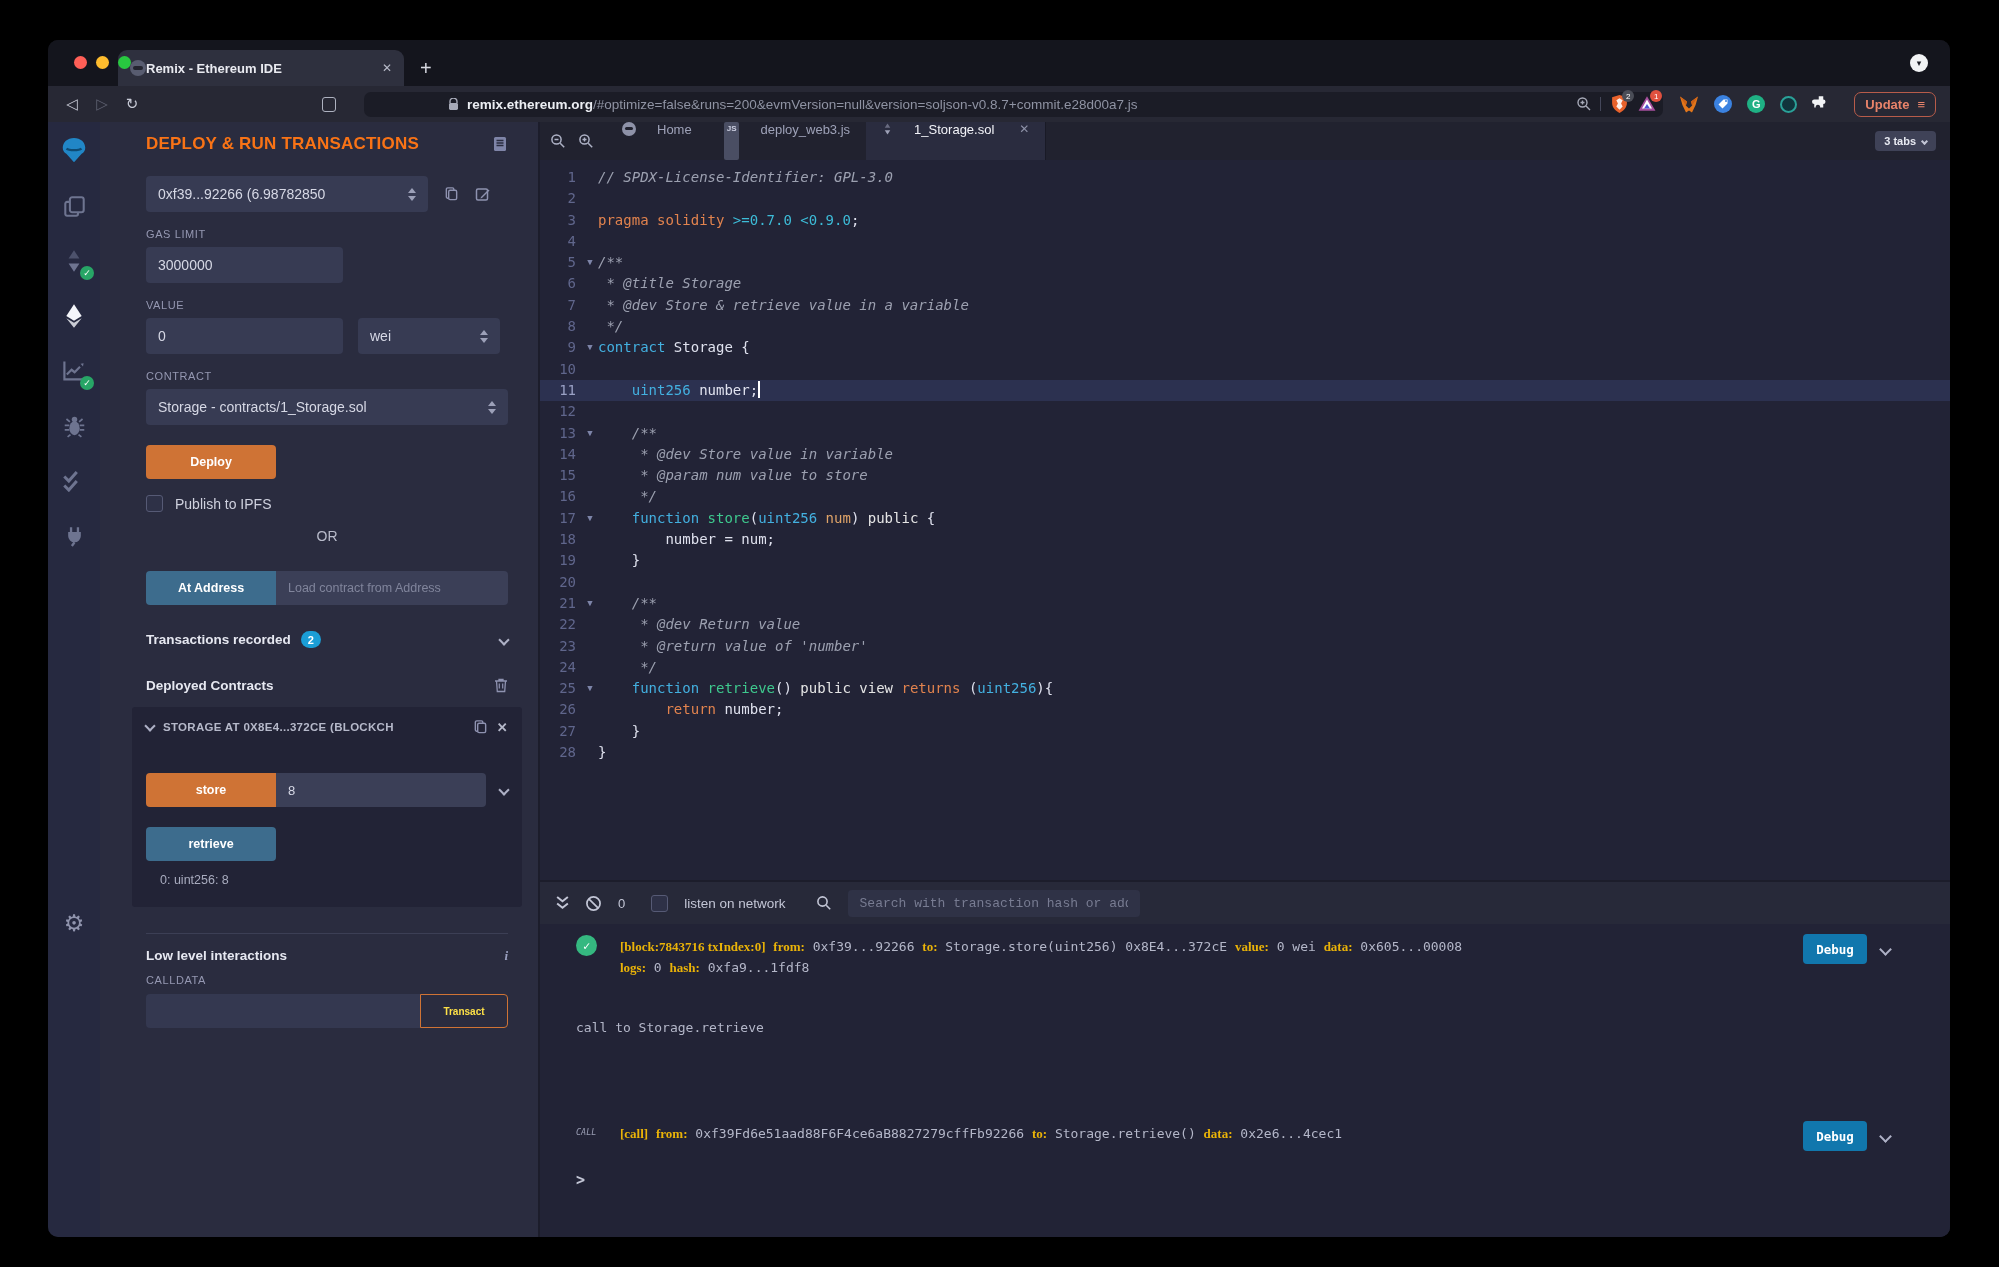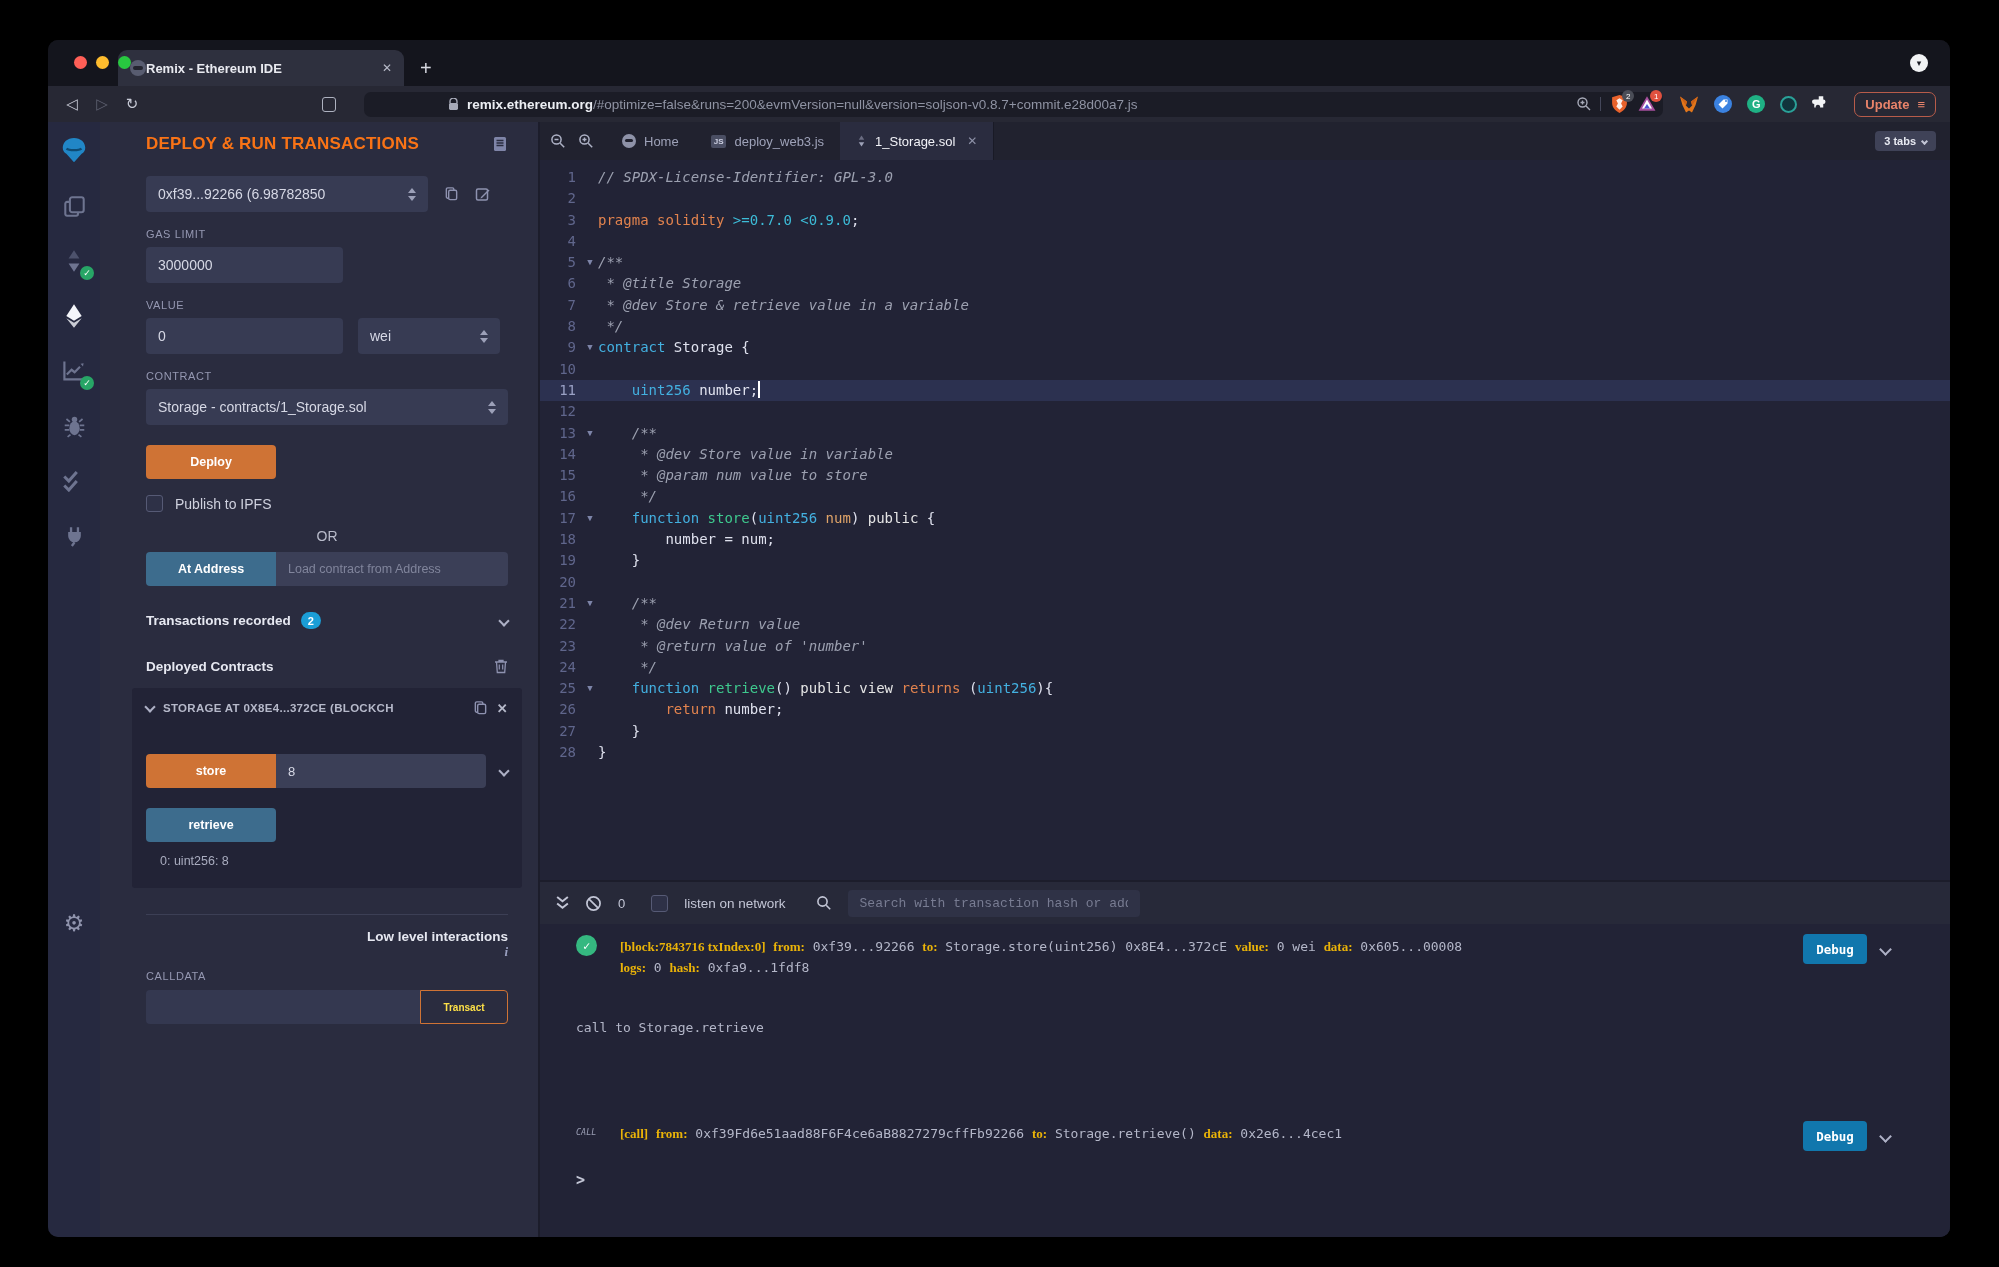--- a/index.html
+++ b/index.html
@@ -69,21 +69,21 @@
   .acct-row .sel { width:282px; }
   .icbtn { color:#8e92b0; display:flex; }
   .row2 { display:flex; gap:15px; }
   .btn { border:none; border-radius:4px; color:#fff; font-size:12.5px; font-weight:700;
     display:flex; align-items:center; justify-content:center; font-family:"Liberation Sans",sans-serif; }
   .btn-orange { background:#cf7335; }
   .btn-steel { background:#3d6c8d; }
   .deploy { width:130px; height:34px; margin-top:20px; }
   .ipfs { display:flex; align-items:center; gap:12px; margin-top:16px; font-size:14px; color:#cfd1de; }
   .cb { width:17px; height:17px; border:1px solid #565a75; border-radius:3px; background:#2e3147; }
-  .or { text-align:center; color:#b9bccb; font-size:14px; margin:16px 0 8px; }
+  .or { text-align:center; color:#b9bccb; font-size:14px; margin:16px 0 27px; }
   .ataddr { display:flex; }
   .ataddr .btn { width:130px; height:34px; border-radius:4px 0 0 4px; }
   .ataddr .inp { flex:1; height:34px; border-radius:0 4px 4px 0; background:#3b3f57; font-size:12.5px; }
   .inp::placeholder { color:#81859c; }
   .sect { display:flex; align-items:center; margin-top:26px; font-size:13.5px; font-weight:700; color:#e6e8f1; }
   .count { background:#1b9ed6; color:#fff; border-radius:9px; min-width:20px; height:17px; font-size:11px;
     display:flex; align-items:center; justify-content:center; margin-left:10px; padding:0 5px; font-weight:700;}
   .sect .right { margin-left:auto; }
   .chev { width:8px; height:8px; border-right:2px solid #aeb1c6; border-bottom:2px solid #aeb1c6;
     transform:rotate(45deg); display:inline-block; }
@@ -92,33 +92,33 @@
   .inst-head .name { white-space:nowrap; overflow:hidden; flex:1; }
   .inst-head .x { color:#b6b9ca; font-size:13px; }
   .fnrow { display:flex; align-items:center; margin-top:38px; }
   .fnrow .btn { width:130px; height:34px; border-radius:4px 0 0 4px; flex:none; }
   .fnrow .inp { flex:1; height:34px; border-radius:0 4px 4px 0; background:#3b3f57; font-size:13px; }
   .fnrow .chev { margin-left:14px; }
   .retrieve { width:130px; height:34px; margin-top:20px; border:1px solid #55759
   0; }
   .result { color:#a9acbf; font-size:12.5px; margin:12px 0 0 14px; }
   .divider { height:1px; background:#3c3f55; margin:26px 0 0; }
-  .lowlevel { display:flex; align-items:flex-end; justify-content:space-between; margin-top:14px;flex-direction:column; }
+  .lowlevel { display:flex; align-items:flex-start; justify-content:space-between; margin-top:14px; }
   .lowlevel .t { font-size:13.5px; font-weight:700; color:#e6e8f1; }
   .info-i { color:#9aa0c0; font-size:13px; font-weight:700; font-family:"Liberation Serif",serif; font-style:italic; }
   .calldata-row { display:flex; margin-top:8px; }
   .calldata-row .inp { flex:1; height:34px; border-radius:4px 0 0 4px; background:#343850; }
   .btn-outline { border:1px solid #cf7335; color:#fde047; background:transparent; width:88px; height:34px;
     border-radius:0 4px 4px 0; font-size:10px; }
 
   
   .main { flex:1; display:flex; flex-direction:column; min-width:0; background:#222336; }
   .etabs { height:38px; background:#21222f; display:flex; align-items:center; flex:none; }
   .ezoom { display:flex; gap:12px; padding:0 12px 0 10px; color:#aeb2c6; }
-  .etab { height:38px; display:flex; align-items:center; gap:8px; padding:0 16px; font-size:13px;
+  .etab { height:38px; display:flex; gap:21px; padding:0 16px; font-size:13px;
     color:#9ea2b8; white-space:nowrap; }
   .etab.active { background:#2a2c3f; color:#f2f3f8; border-right:1px solid #191a26; }
   .etab .x { color:#8e92a8; font-size:12px; margin-left:4px; }
   .jsbadge { background:#4a4e63; color:#cdd0e2; font-size:8px; font-weight:700; padding:2px 3px; border-radius:2px; }
   .tabcount { margin-left:auto; margin-right:14px; background:#3f4257; color:#e8eaf2; font-size:11px; font-weight:700;
     border-radius:4px; padding:4px 9px; display:flex; align-items:center; gap:6px; }
   .tabcount .chev { width:5px; height:5px; border-color:#c3c6d6; }
 
   .code { flex:1; overflow:hidden; padding-top:7px; font-family:"DejaVu Sans Mono",monospace;
     font-size:14px; line-height:21.3px; position:relative; }

